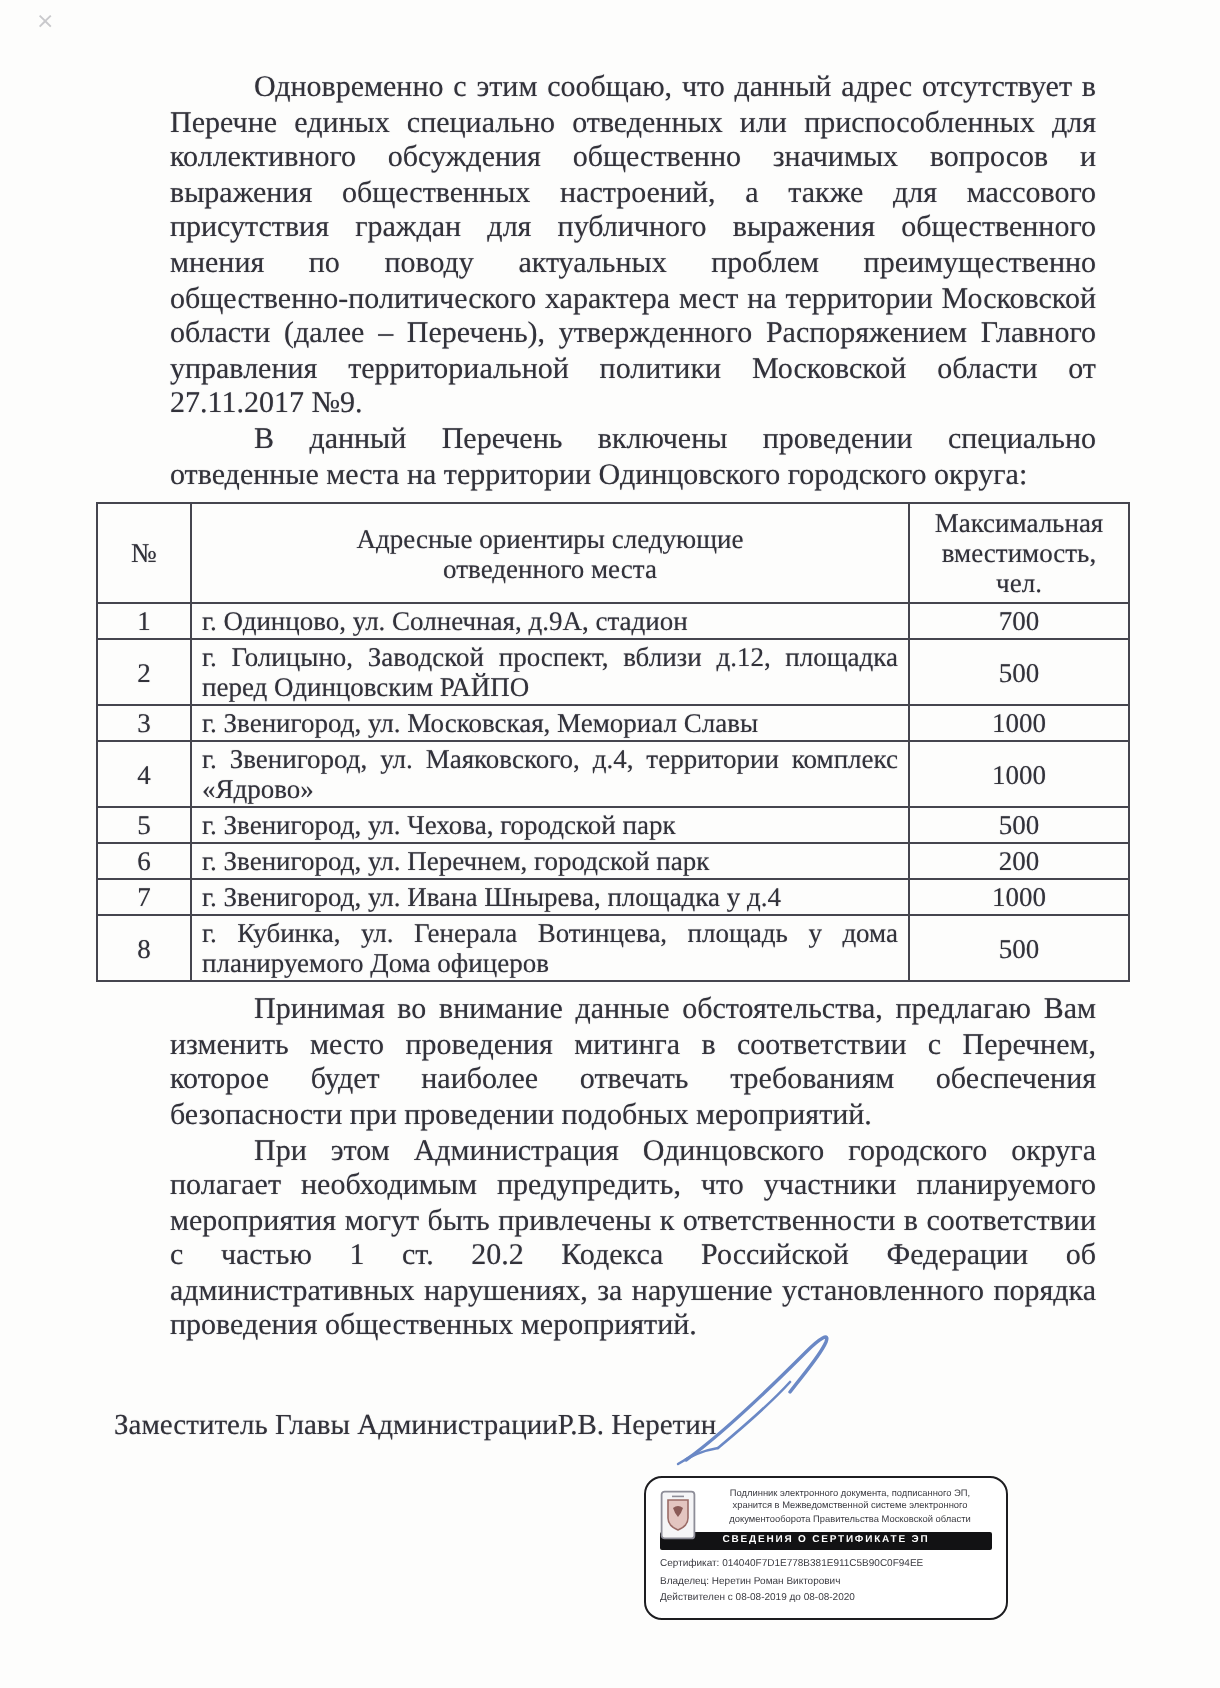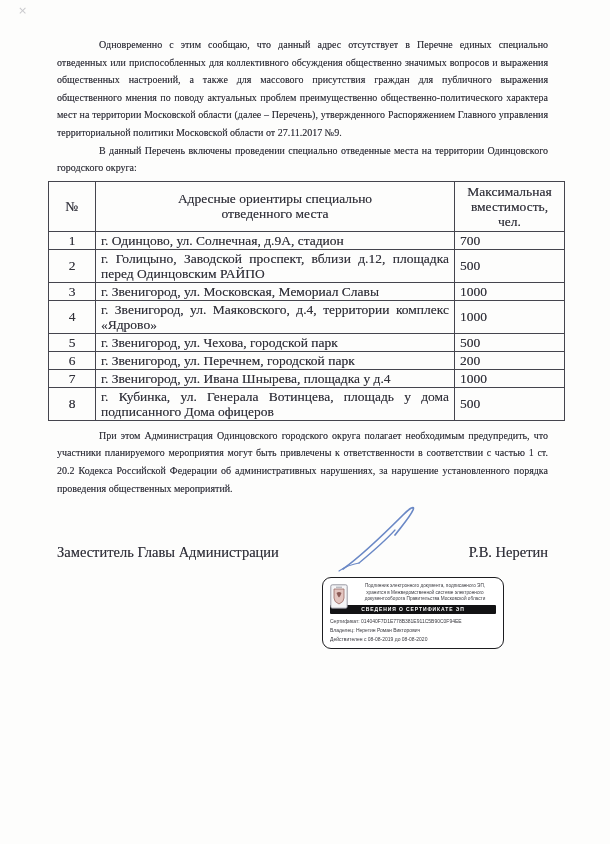--- a/index.html
+++ b/index.html
@@ -15,24 +15,25 @@
     padding: 36px 62px 0 57px;
     overflow: hidden;
     text-shadow: 0 0 0.45px rgba(45,45,62,.55);
   }
   .scan-speck {
     position: absolute; left: 18px; top: 4px;
     color: #c9c9cc; font-size: 11px; font-family: "DejaVu Sans", sans-serif;
     text-shadow: none;
   }
   .para {
-    font-size: 10px;
+    font-size: 15px;
     line-height: 17.6px;
     text-align: justify;
     text-indent: 42px;
+    margin-left: 28px;
   }
   
   table.places {
     border-collapse: collapse;
     width: 517px;
     margin: 4px 0 6px -9px;
     font-size: 13.5px;
     line-height: 15px;
     color: #32323a;
   }
@@ -42,32 +43,31 @@
   }
   table.places th {
     font-weight: normal;
     text-align: center;
     white-space: pre-line;
     padding: 2px 4px;
   }
   .col-num { width: 47px; }
   .col-cap { width: 110px; }
   td.c-num { text-align: center; vertical-align: middle; }
-  td.c-cap { vertical-align: middle; }
+  td.c-cap { text-align: center; vertical-align: middle; }
   td.c-addr {
     text-align: justify;
     text-align-last: left;
     vertical-align: middle;
   }
   
   .sig-row {
     position: relative;
     display: flex;
-    justify-content: space-between;
-    margin-top: 47px;
+    margin-top: 32px;
     font-size: 14.5px;
   }
   .sig-svg {
     position: absolute;
     left: 272px;
     bottom: -16px;
     pointer-events: none;
   }
   
   .stamp {
@@ -116,21 +116,21 @@
 
   <div class="scan-speck">×</div>
 
   <p class="para">Одновременно с этим сообщаю, что данный адрес отсутствует в Перечне единых специально отведенных или приспособленных для коллективного обсуждения общественно значимых вопросов и выражения общественных настроений, а также для массового присутствия граждан для публичного выражения общественного мнения по поводу актуальных проблем преимущественно общественно-политического характера мест на территории Московской области (далее – Перечень), утвержденного Распоряжением Главного управления территориальной политики Московской области от 27.11.2017 №9.</p>
   <p class="para">В данный Перечень включены проведении специально отведенные места на территории Одинцовского городского округа:</p>
 
   <table class="places">
     <thead>
       <tr>
         <th class="col-num">№</th>
-        <th class="col-addr">Адресные ориентиры специально
+        <th class="col-addr">Адресные ориентиры следующие
 отведенного места</th>
         <th class="col-cap">Максимальная
 вместимость, чел.</th>
       </tr>
     </thead>
     <tbody>
       <tr>
         <td class="c-num">1</td>
         <td class="c-addr">г. Одинцово, ул. Солнечная, д.9А, стадион</td>
         <td class="c-cap">700</td>
@@ -160,26 +160,27 @@
         <td class="c-addr">г. Звенигород, ул. Перечнем, городской парк</td>
         <td class="c-cap">200</td>
       </tr>
       <tr>
         <td class="c-num">7</td>
         <td class="c-addr">г. Звенигород, ул. Ивана Шнырева, площадка у д.4</td>
         <td class="c-cap">1000</td>
       </tr>
       <tr>
         <td class="c-num">8</td>
-        <td class="c-addr">г. Кубинка, ул. Генерала Вотинцева, площадь у дома подписанного Дома офицеров</td>
+        <td class="c-addr">г. Кубинка, ул. Генерала Вотинцева, площадь у дома планируемого Дома офицеров</td>
         <td class="c-cap">500</td>
       </tr>
     </tbody>
   </table>
 
+  <p class="para">Принимая во внимание данные обстоятельства, предлагаю Вам изменить место проведения митинга в соответствии с Перечнем, которое будет наиболее отвечать требованиям обеспечения безопасности при проведении подобных мероприятий.</p>
   <p class="para">При этом Администрация Одинцовского городского округа полагает необходимым предупредить, что участники планируемого мероприятия могут быть привлечены к ответственности в соответствии с частью 1 ст. 20.2 Кодекса Российской Федерации об административных нарушениях, за нарушение установленного порядка проведения общественных мероприятий.</p>
 
   <div class="sig-row">
     <span>Заместитель Главы Администрации</span>
     <span>Р.В. Неретин</span>
     <svg class="sig-svg" width="112" height="76" viewBox="0 0 112 76">
       <g fill="none" stroke="#5b7cc0" stroke-linecap="round" opacity="0.9">
         <path stroke-width="1.7" d="M 14 68 C 28 58 52 36 74 14 C 81 7 86 4 84 9 C 81 16 72 26 66 34"></path>
         <path stroke-width="1.3" d="M 30 62 C 42 52 56 40 66 29"></path>
         <path stroke-width="1.2" d="M 10 70 C 16 66 24 63 30 62"></path>

